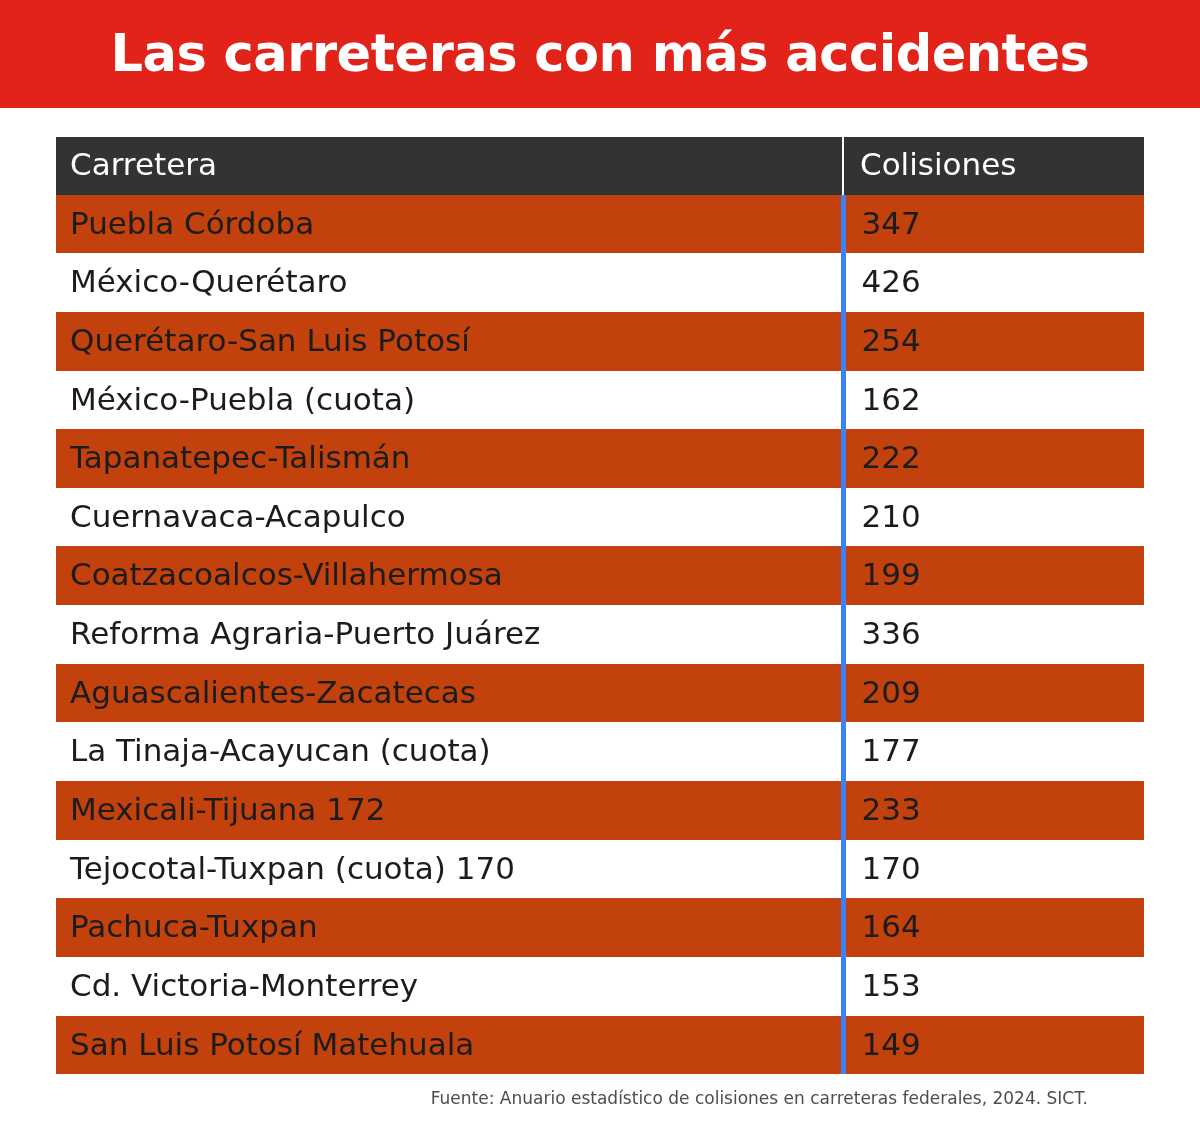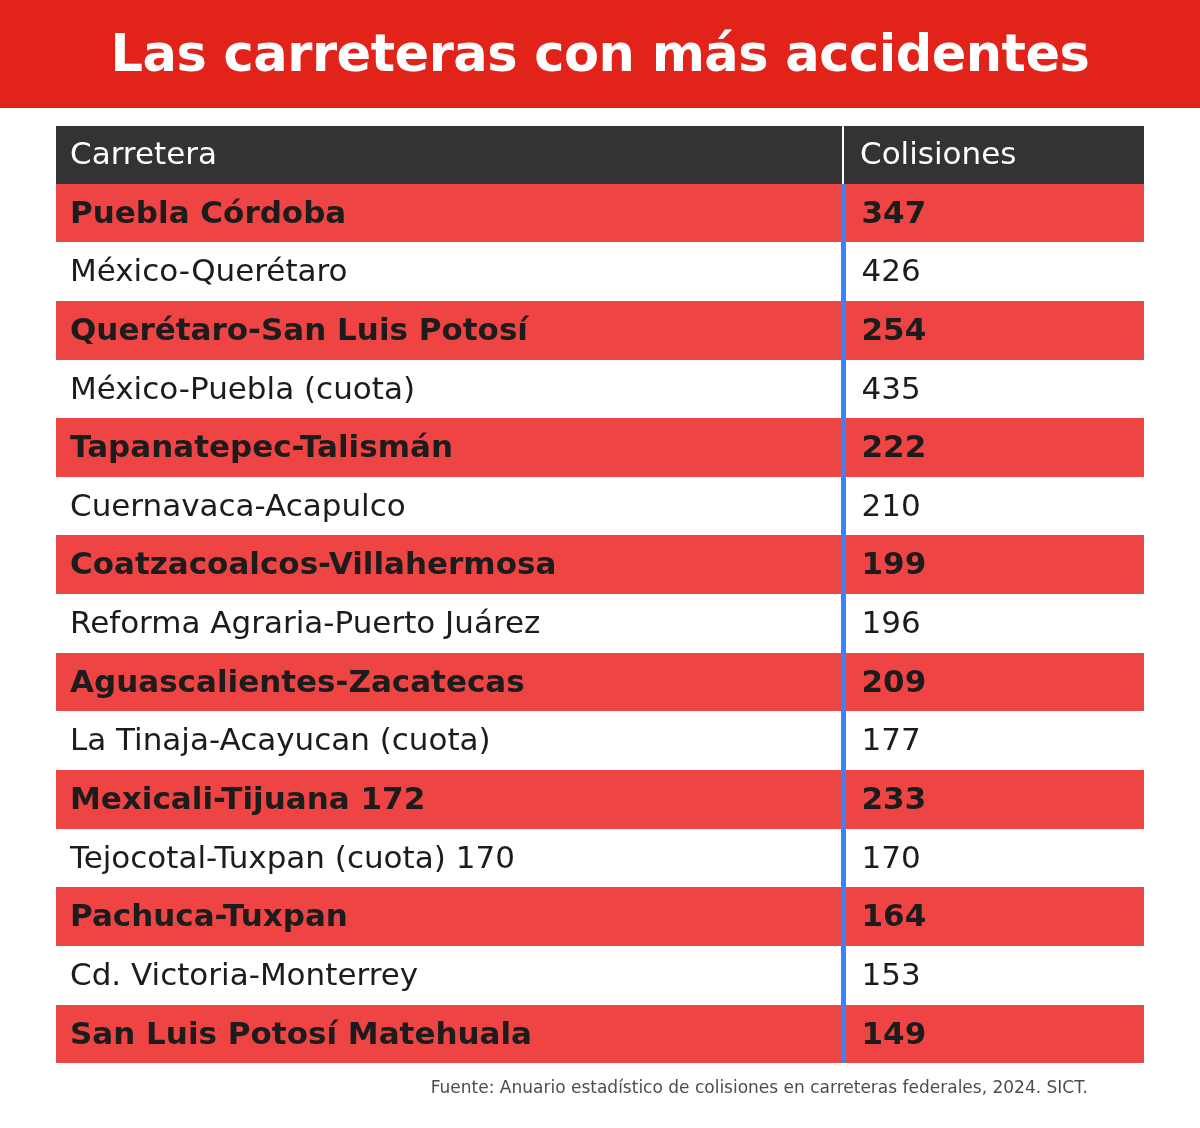--- a/index.html
+++ b/index.html
@@ -37,21 +37,21 @@
     font-size: 51px;
     font-weight: bold;
     letter-spacing: -0.5px;
     line-height: 1.05;
     text-align: center;
     font-family: "DejaVu Sans", sans-serif;
   }
 
   
   .table-wrap {
-    padding: 18px 56px 0 56px;
+    padding: 29px 56px 0 56px;
     box-sizing: border-box;
   }
   table.data-table {
     width: 1088px;
     border-collapse: collapse;
     table-layout: fixed;
   }
   table.data-table col.col-name { width: 787px; }
   table.data-table col.col-value { width: 301px; }
 
@@ -77,22 +77,21 @@
     padding: 11px 0 12px 14px;
     line-height: 1.15;
     box-sizing: border-box;
     background: #ffffff;
   }
   tbody td.value-cell {
     border-left: 5px solid #3b82f6;
     padding-left: 16px;
   }
   tbody tr.odd td {
-    background: #ef4444;
-    font-weight: bold;
+    background: #c2410c;
   }
   tbody tr.even td {
     background: #ffffff;
   }
 
   
   .source {
     margin-top: 14px;
     padding-right: 56px;
     text-align: right;
@@ -130,37 +129,37 @@
         <tr class="even">
           <td class="name-cell">México-Querétaro</td>
           <td class="value-cell">426</td>
         </tr>
         <tr class="odd">
           <td class="name-cell">Querétaro-San Luis Potosí</td>
           <td class="value-cell">254</td>
         </tr>
         <tr class="even">
           <td class="name-cell">México-Puebla (cuota)</td>
-          <td class="value-cell">435</td>
+          <td class="value-cell">162</td>
         </tr>
         <tr class="odd">
           <td class="name-cell">Tapanatepec-Talismán</td>
           <td class="value-cell">222</td>
         </tr>
         <tr class="even">
           <td class="name-cell">Cuernavaca-Acapulco</td>
           <td class="value-cell">210</td>
         </tr>
         <tr class="odd">
           <td class="name-cell">Coatzacoalcos-Villahermosa</td>
           <td class="value-cell">199</td>
         </tr>
         <tr class="even">
           <td class="name-cell">Reforma Agraria-Puerto Juárez</td>
-          <td class="value-cell">196</td>
+          <td class="value-cell">336</td>
         </tr>
         <tr class="odd">
           <td class="name-cell">Aguascalientes-Zacatecas</td>
           <td class="value-cell">209</td>
         </tr>
         <tr class="even">
           <td class="name-cell">La Tinaja-Acayucan (cuota)</td>
           <td class="value-cell">177</td>
         </tr>
         <tr class="odd">

